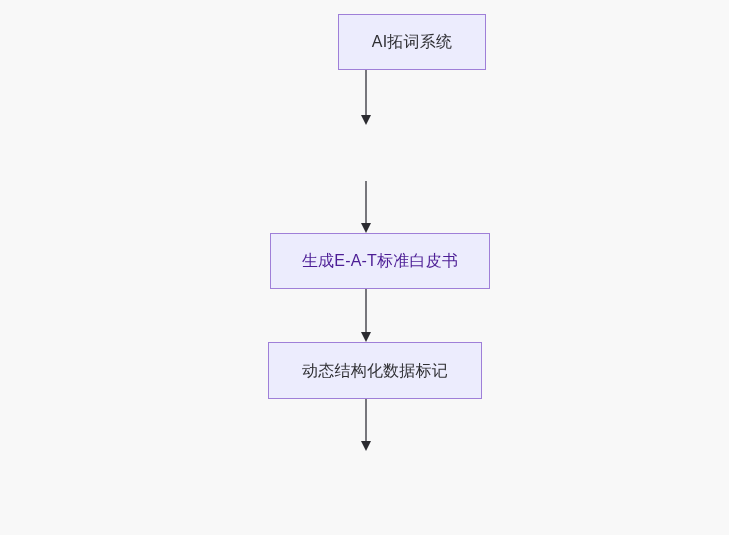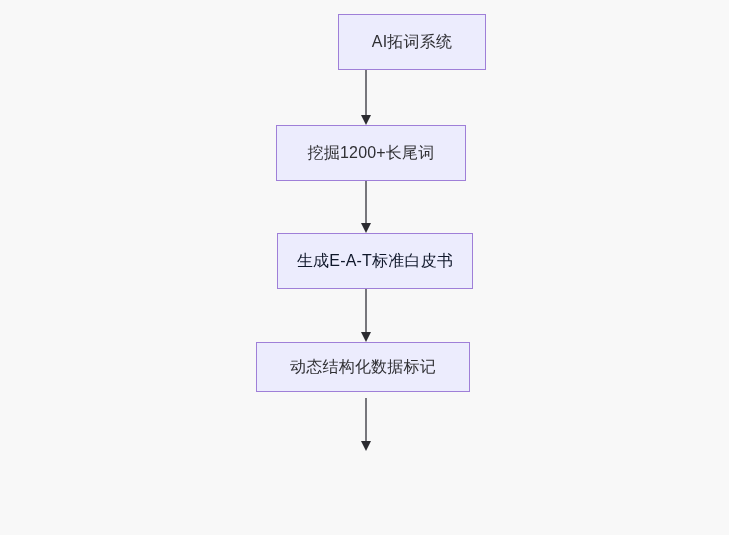--- a/index.html
+++ b/index.html
@@ -72,26 +72,23 @@
 
   <svg class="edge" style="left:361px; top:398px;" width="10" height="54" viewBox="0 0 10 54">
     <line class="edge-line" x1="5" y1="0" x2="5" y2="45" style="stroke: rgb(119, 119, 124);"></line>
     <polygon class="edge-head" points="0,43 10,43 5,53" style="fill: rgb(43, 43, 48);"></polygon>
   </svg>
 
   <div class="node" style="left: 297px; top: 14px; width: 148px; height: 56px; background: rgb(236, 236, 253); border-color: rgb(159, 127, 216); color: rgb(47, 47, 51); margin-left: 41px;">
     <span class="node-label">AI拓词系统</span>
   </div>
 
-  <div class="node" style="left: 276px; top: 125px; width: 190px; height: 56px; background: rgb(236, 236, 253); border-color: rgb(159, 127, 216); color: rgb(47, 47, 51);">
-    <span class="node-label">挖掘1200+长尾词</span>
-  </div>
 
-  <div class="node" style="left: 277px; top: 233px; width: 196px; height: 56px; background: rgb(236, 236, 253); border-color: rgb(159, 127, 216); color: #0f172a;">
+  <div class="node" style="left: 270px; top: 233px; width: 220px; height: 56px; background: rgb(236, 236, 253); border-color: rgb(159, 127, 216); color: #4c1d95;">
     <span class="node-label">生成E-A-T标准白皮书</span>
   </div>
 
-  <div class="node" style="left: 256px; top: 342px; width: 214px; height: 50px; background: rgb(236, 236, 253); border-color: rgb(159, 127, 216); color: rgb(47, 47, 51);">
+  <div class="node" style="left: 268px; top: 342px; width: 214px; height: 57px; background: rgb(236, 236, 253); border-color: rgb(159, 127, 216); color: rgb(47, 47, 51);">
     <span class="node-label">动态结构化数据标记</span>
   </div>
 
 
 </div>
 
 </body></html>

